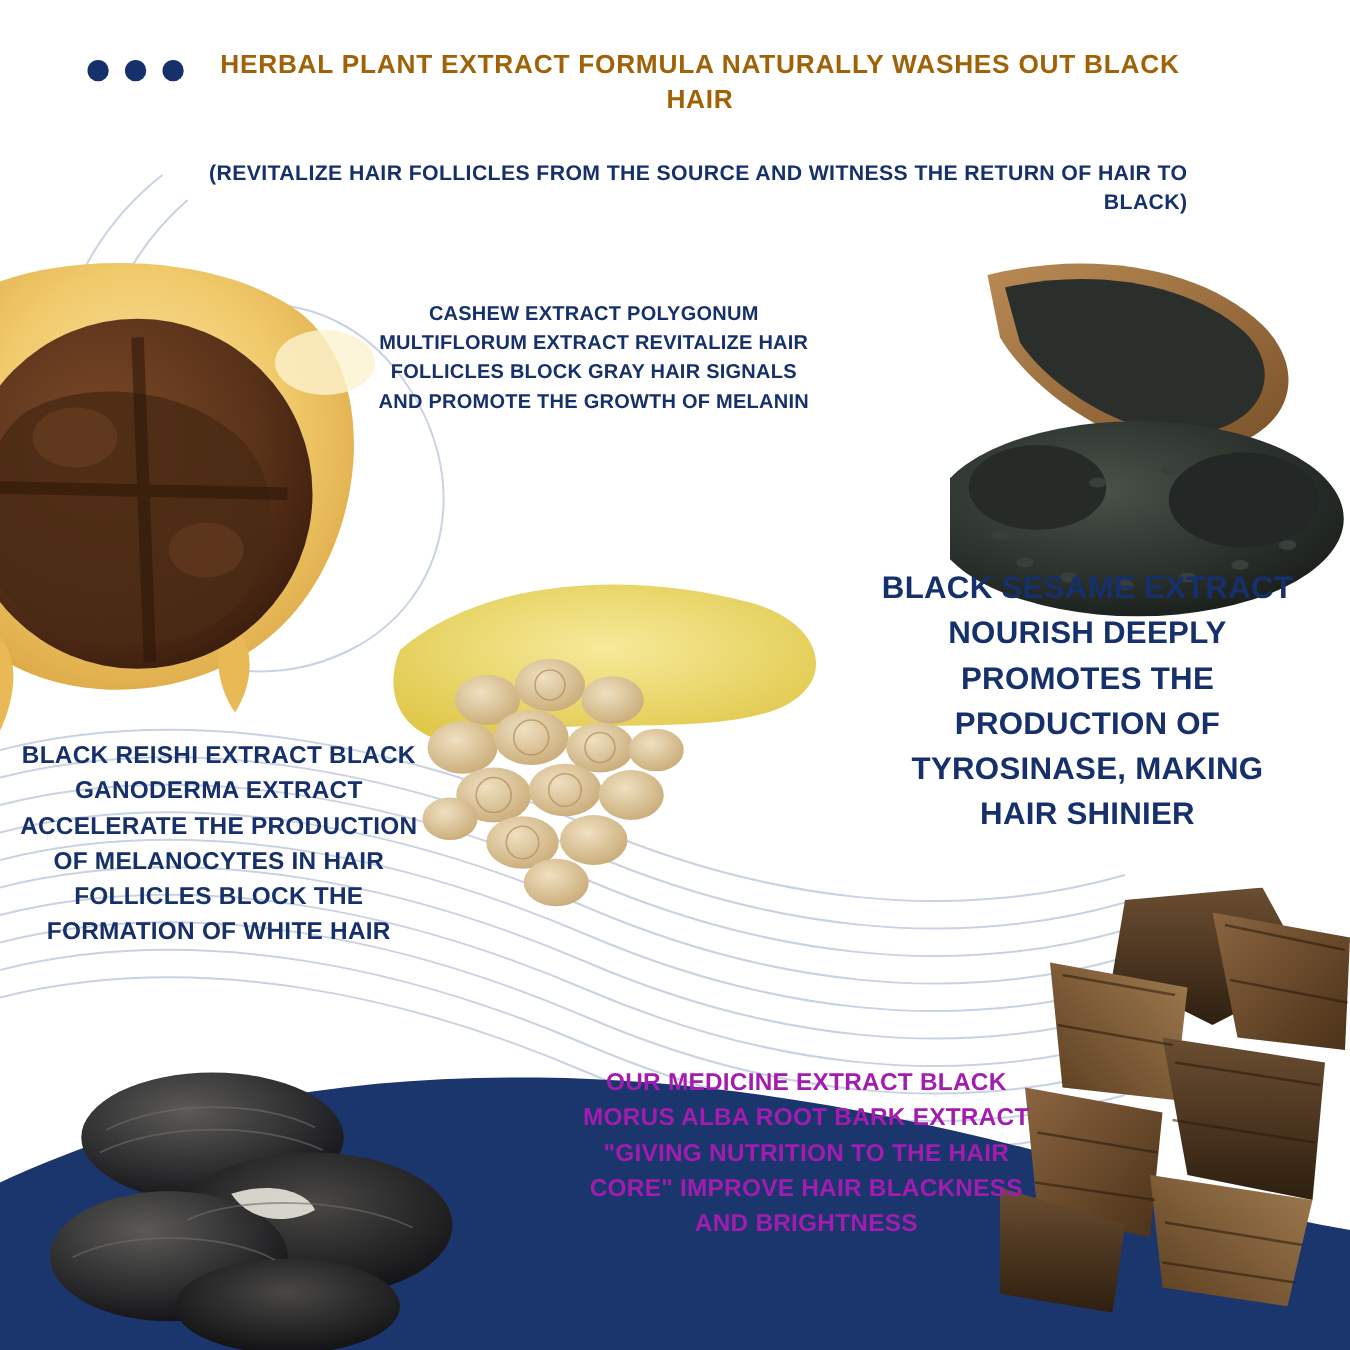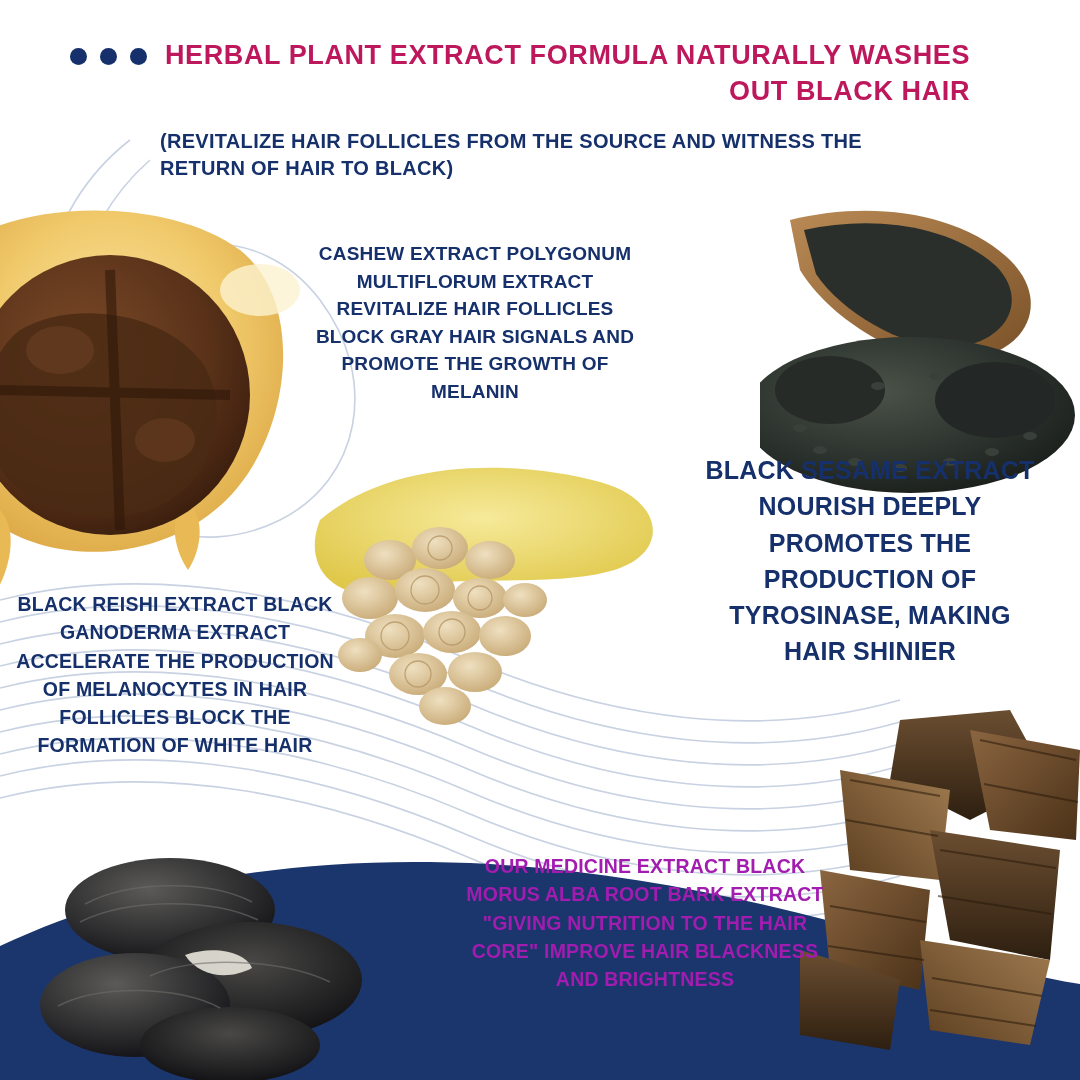--- a/index.html
+++ b/index.html
@@ -26,33 +26,33 @@
   .dots {
     position: absolute; left: 70px; top: 48px; z-index: 6;
     display: flex; gap: 13px;
   }
   .dots i {
     display: block; width: 17px; height: 17px; border-radius: 50%;
     background: #15306b;
   }
   .title {
     position: absolute; left: 150px; top: 38px; width: 820px; z-index: 6;
-    text-align: right;
-    color: #be185d;
-    font-size: 27px;
+    text-align: center;
+    color: #a16207;
+    font-size: 21px;
     font-weight: bold;
     letter-spacing: 0.6px;
     line-height: 1.33;
     text-transform: uppercase;
   }
   .subtitle {
     position: absolute; left: 160px; top: 128px; width: 790px; z-index: 6;
-    text-align: left;
+    text-align: right;
     color: #15306b;
-    font-size: 20px;
+    font-size: 17px;
     font-weight: bold;
     letter-spacing: 0.3px;
     line-height: 1.35;
     text-transform: uppercase;
   }
 
   
   .img { position: absolute; z-index: 2; }
 
   
@@ -71,21 +71,21 @@
     position: absolute; z-index: 7;
     color: #15306b;
     font-weight: bold;
     text-transform: uppercase;
     text-align: center;
     letter-spacing: 0.2px;
     line-height: 1.45;
   }
   .block.light { color: #a21caf; }
 
-  .blk-cashew   { left: 300px; top: 240px; width: 350px; font-size: 19px; }
+  .blk-cashew   { left: 300px; top: 240px; width: 350px; font-size: 16px; }
   .blk-sesame   { right: 40px; top: 452px; width: 340px; font-size: 25px; }
   .blk-reishi   { left: 10px;  top: 590px; width: 330px; font-size: 19.5px; }
   .blk-carrot   { left: 510px; top: 648px; width: 330px; font-size: 19.5px; }
   .blk-medicine { left: 450px; top: 852px; width: 390px; font-size: 19.5px; }
 </style>
 </head>
 <body>
 
 <div class="canvas">
 

